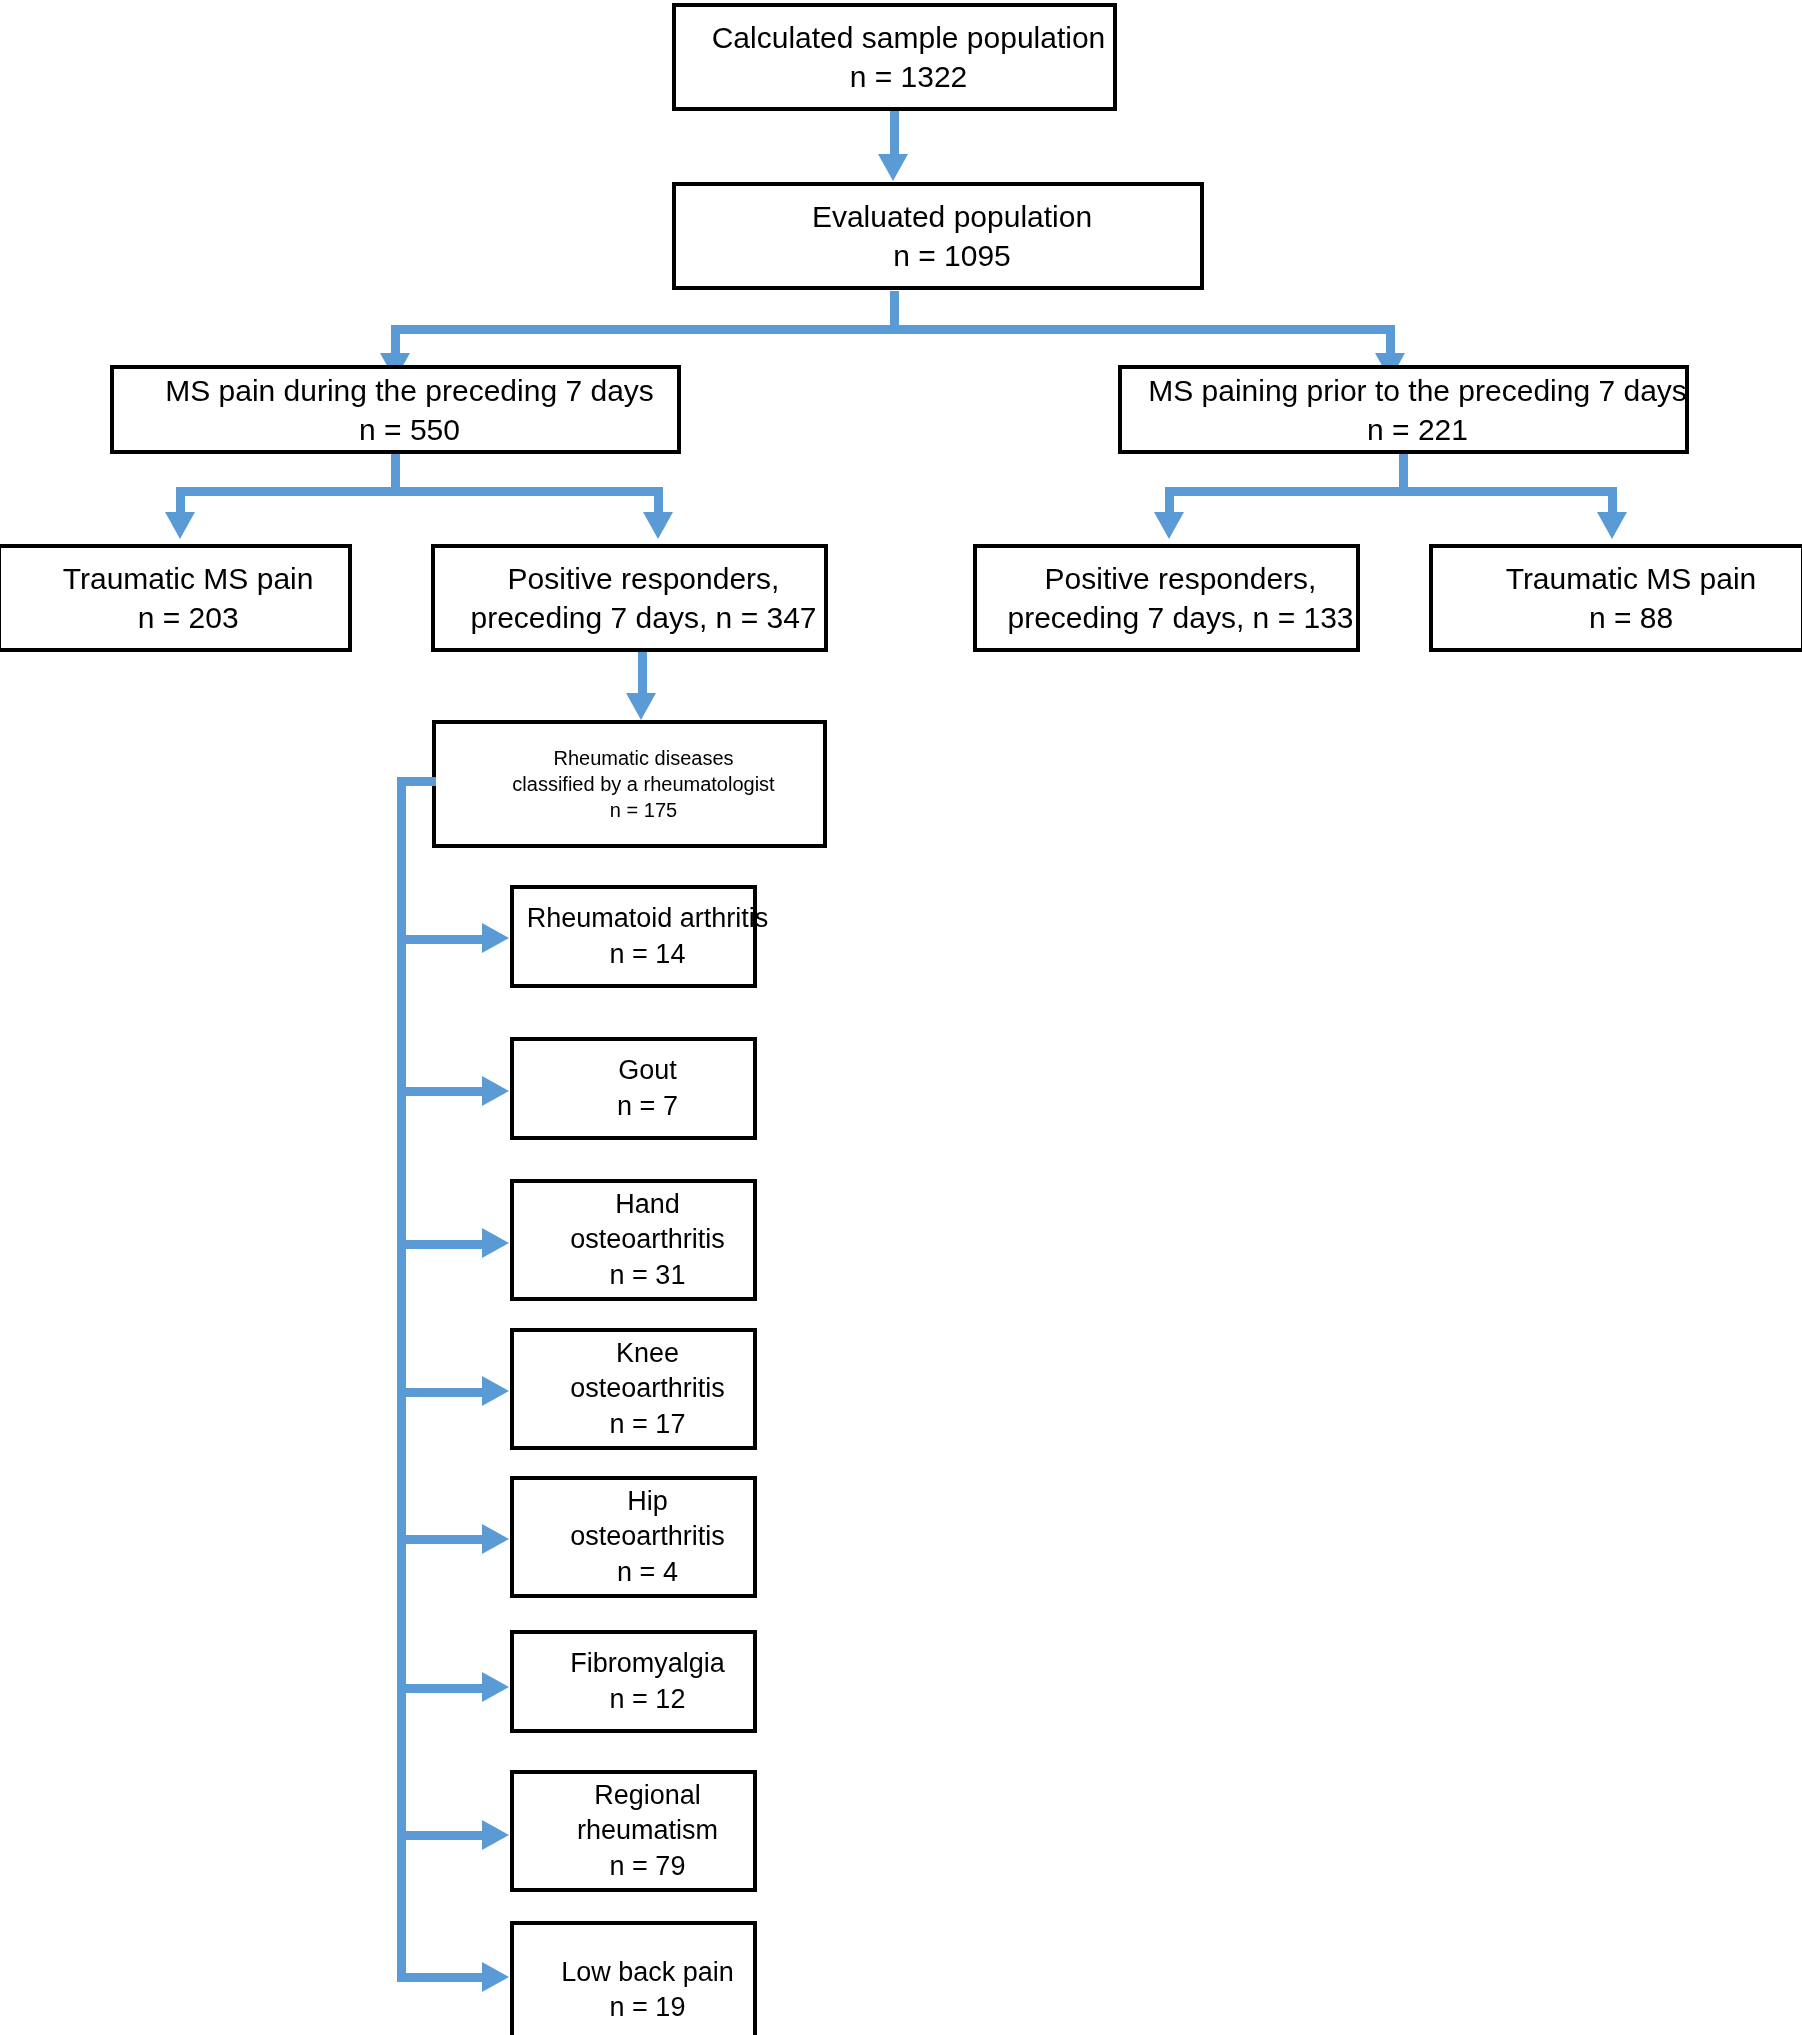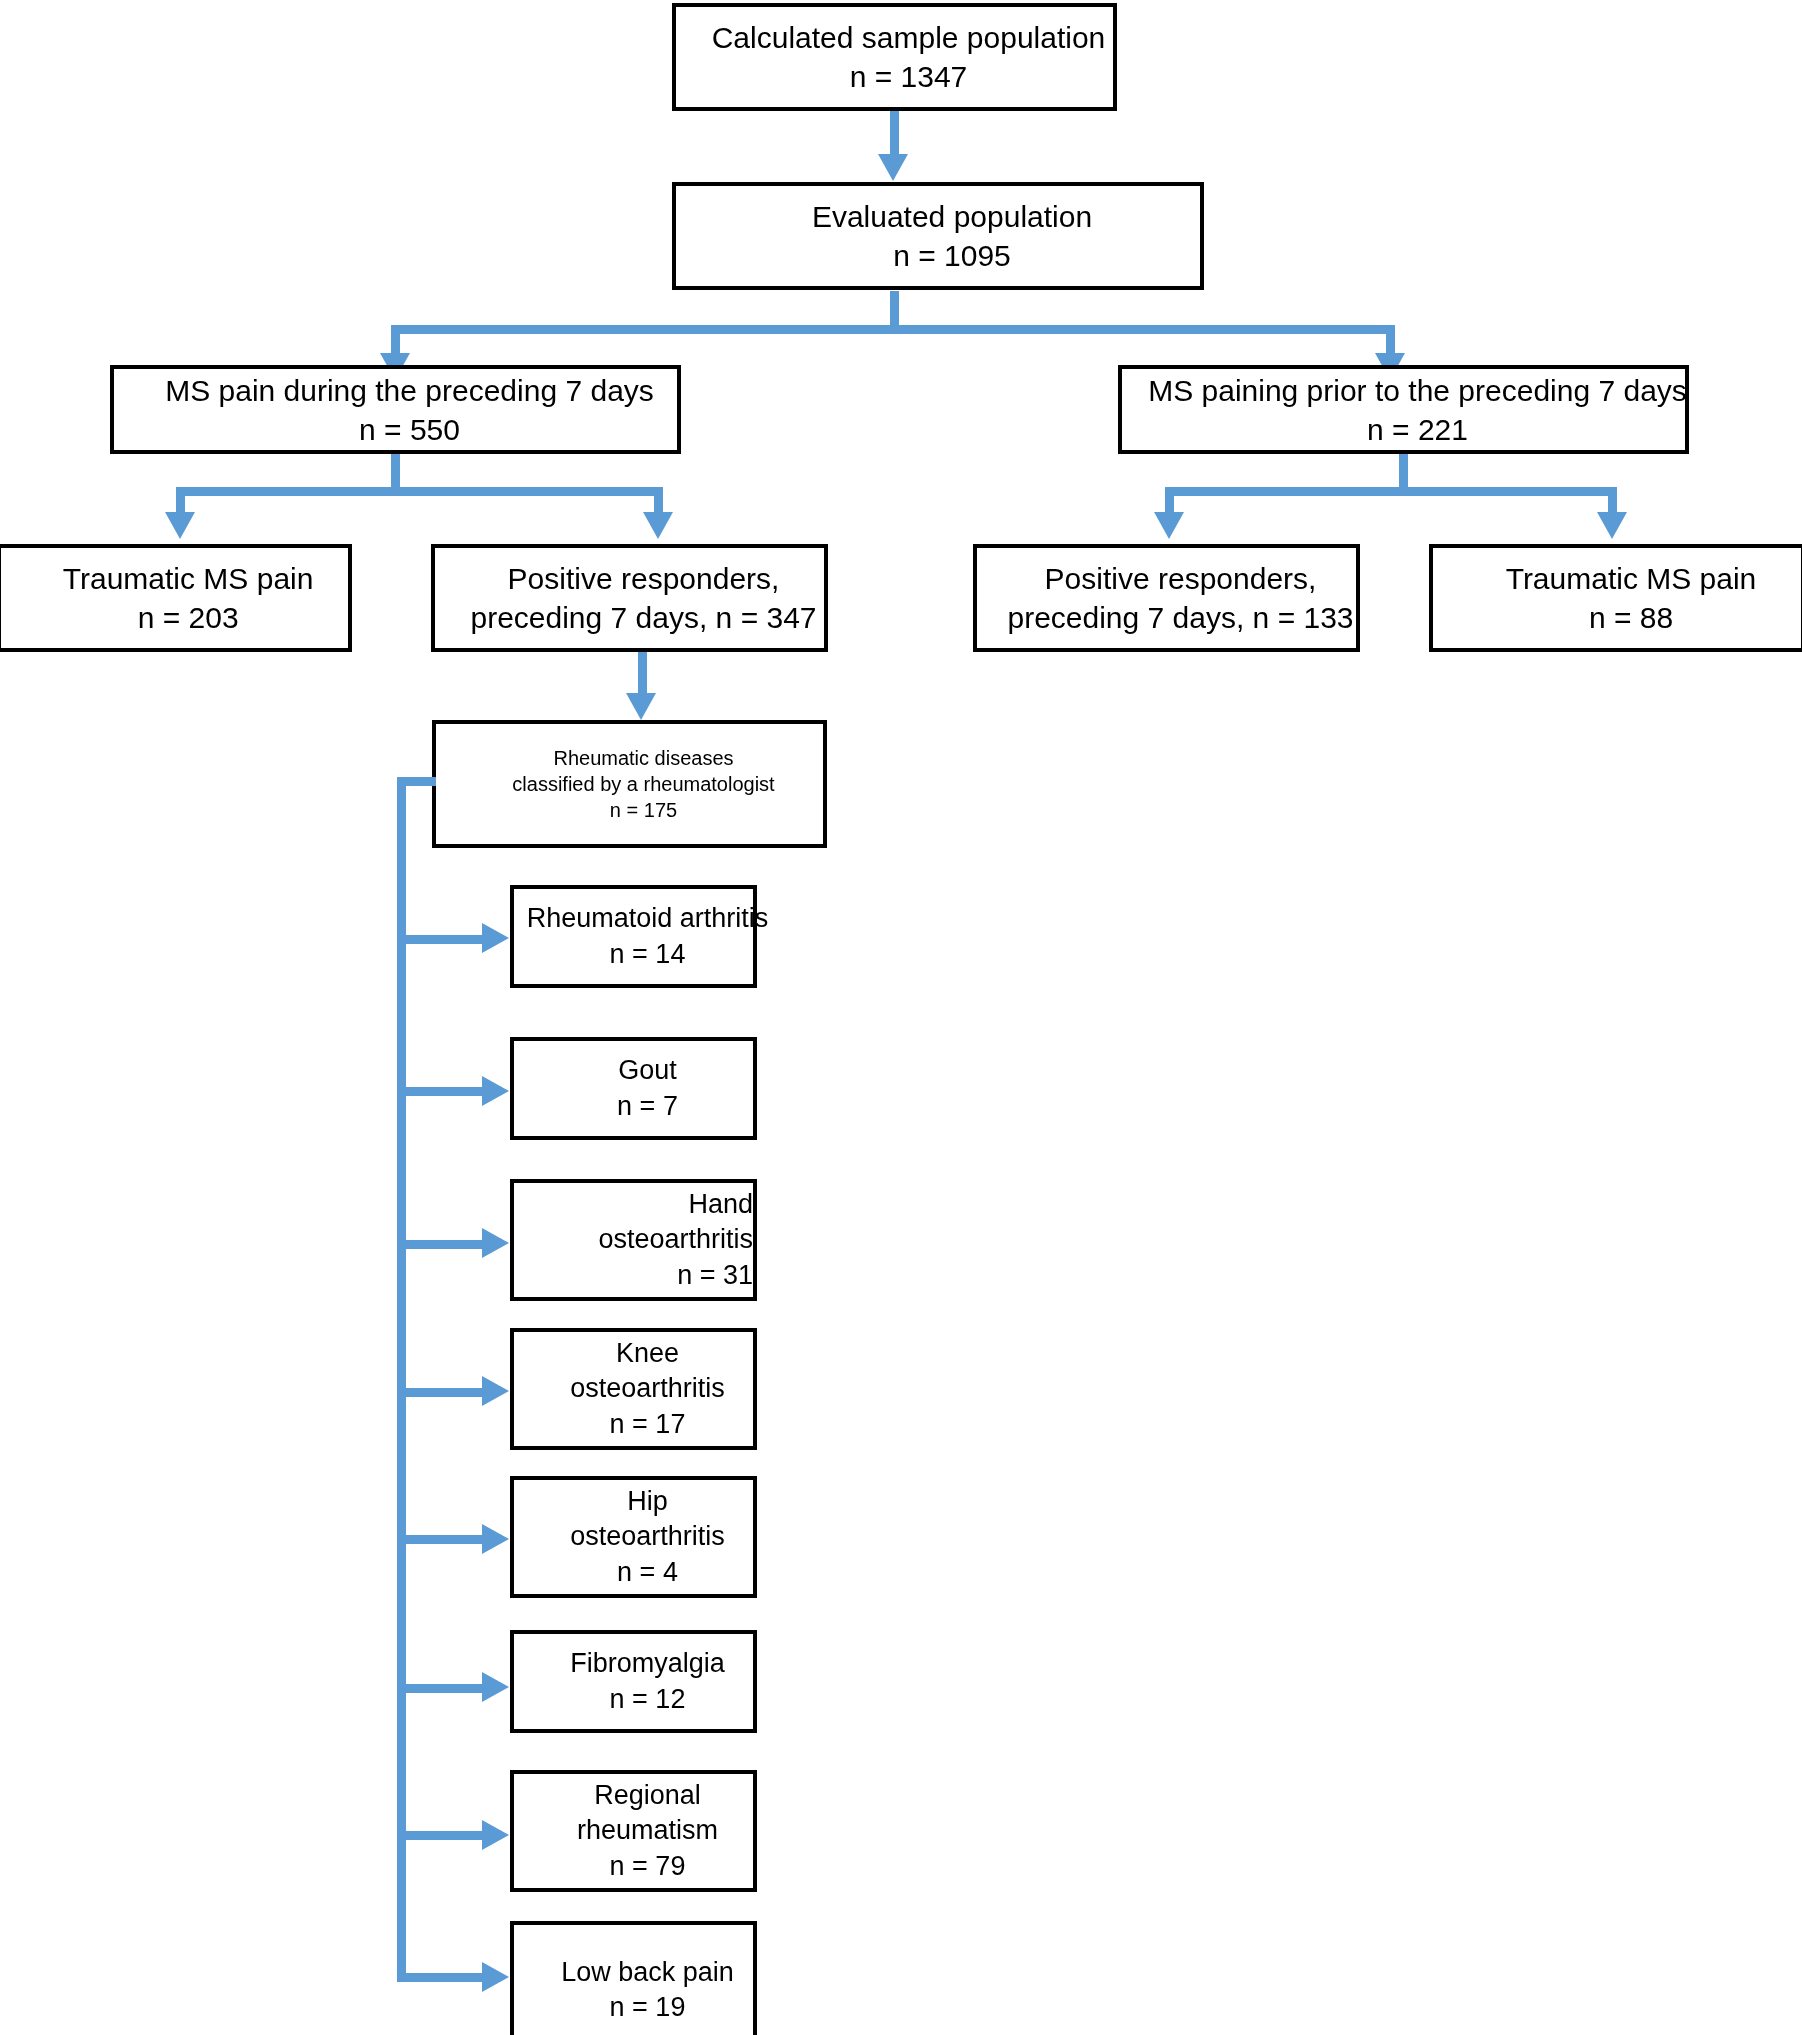--- a/index.html
+++ b/index.html
@@ -45,21 +45,21 @@
     border-left:27px solid #5B9BD5;
   }
 </style>
 </head>
 <body>
 
 <div id="canvas">
 
   <div class="node" style="left:672px;top:3.4px;width:445px;height:108px;">
     <span class="ln fs-big">Calculated sample population</span>
-    <span class="ln fs-big">n = 1347</span>
+    <span class="ln fs-big">n = 1322</span>
   </div>
 
   <div class="conn vline" style="left:890px;top:111px;height:47px;"></div>
   <div class="arrow-down" style="left:878px;top:154px;"></div>
 
   <div class="node" style="left:672px;top:182px;width:532px;height:108px;">
     <span class="ln fs-big">Evaluated population</span>
     <span class="ln fs-big">n = 1095</span>
   </div>
 
@@ -153,21 +153,21 @@
   <div class="node" style="left:510px;top:885px;width:247px;height:103px;">
     <span class="ln fs-sm">Rheumatoid arthritis</span>
     <span class="ln fs-sm">n = 14</span>
   </div>
 
   <div class="node" style="left:510px;top:1037px;width:247px;height:103px;">
     <span class="ln fs-sm">Gout</span>
     <span class="ln fs-sm">n = 7</span>
   </div>
 
-  <div class="node" style="left:510px;top:1179px;width:247px;height:122px;align-items:flex-end;">
+  <div class="node" style="left:510px;top:1179px;width:247px;height:122px;">
     <span class="ln fs-sm">Hand</span>
     <span class="ln fs-sm">osteoarthritis</span>
     <span class="ln fs-sm">n = 31</span>
   </div>
 
   <div class="node" style="left:510px;top:1328px;width:247px;height:122px;">
     <span class="ln fs-sm">Knee</span>
     <span class="ln fs-sm">osteoarthritis</span>
     <span class="ln fs-sm">n = 17</span>
   </div>

